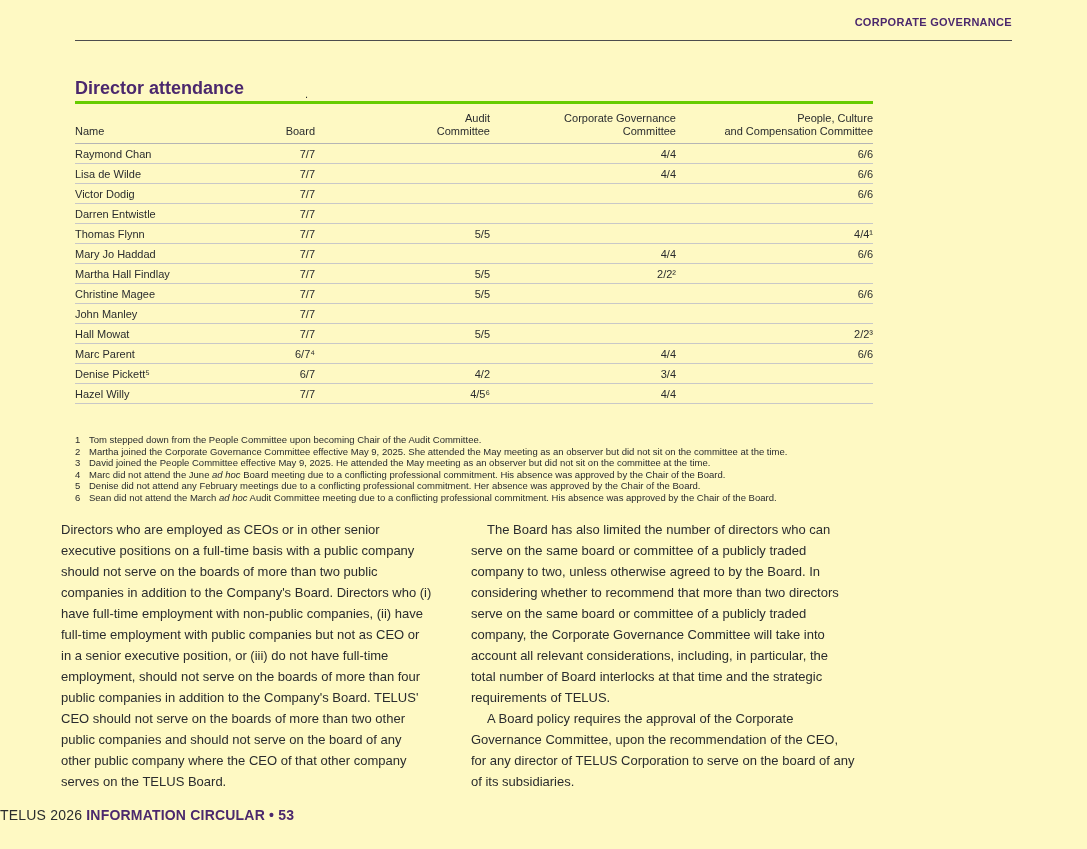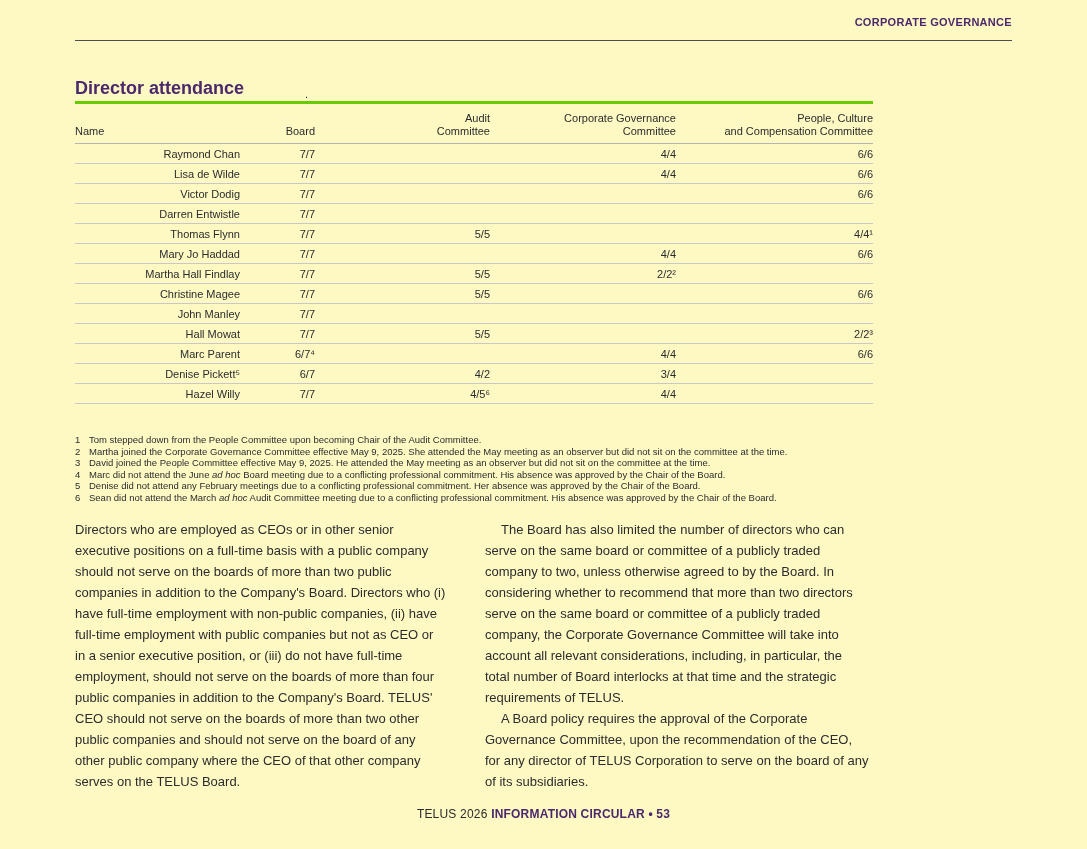--- a/index.html
+++ b/index.html
@@ -75,57 +75,57 @@
   table.att th.name-col{ text-align:left; }
   table.att td{
     font-size:11px;
     line-height:12px;
     color:var(--text);
     text-align:right;
     padding:4px 0 3px 0;
     border-bottom:1px solid var(--rowline);
     white-space:nowrap;
   }
-  table.att td.name-col{ text-align:right;margin-top:40px; }
+  table.att td.name-col{ text-align:left;margin-top:40px; }
   
   .footnotes{
     position:absolute;
     top:434px; left:75px;
     width:860px;
     font-size:9.5px;
     line-height:11.6px;
     color:var(--text);
   }
   .footnote{ display:flex; }
   .fn-num{ width:14px; flex:0 0 14px; }
   .fn-text{ flex:1; }
   .italic{ font-style:italic; }
   
   .columns{
     position:absolute;
-    top:519px; left:75px;
+    top:519px; left:61px;
     width:937px;
     display:flex;
     gap:38px;
   }
   .col{ width:372px; }
   .col.right{ width:384px; }
   .col p{
     margin:0;
     font-size:13px;
     line-height:21px;
     color:var(--text);
   }
   .col p.indent{ text-indent:16px; }
   
   .page-footer{
     position:absolute;
     top:807px; left:0; right:0;
-    text-align:center;
-    font-size:12px;
+    text-align:left;
+    font-size:14px;
     letter-spacing:.2px;
     color:var(--text);
   }
   .page-footer .footer-bold{
     font-weight:bold;
     color:var(--purple);
   }
 </style>
 </head>
 <body>

